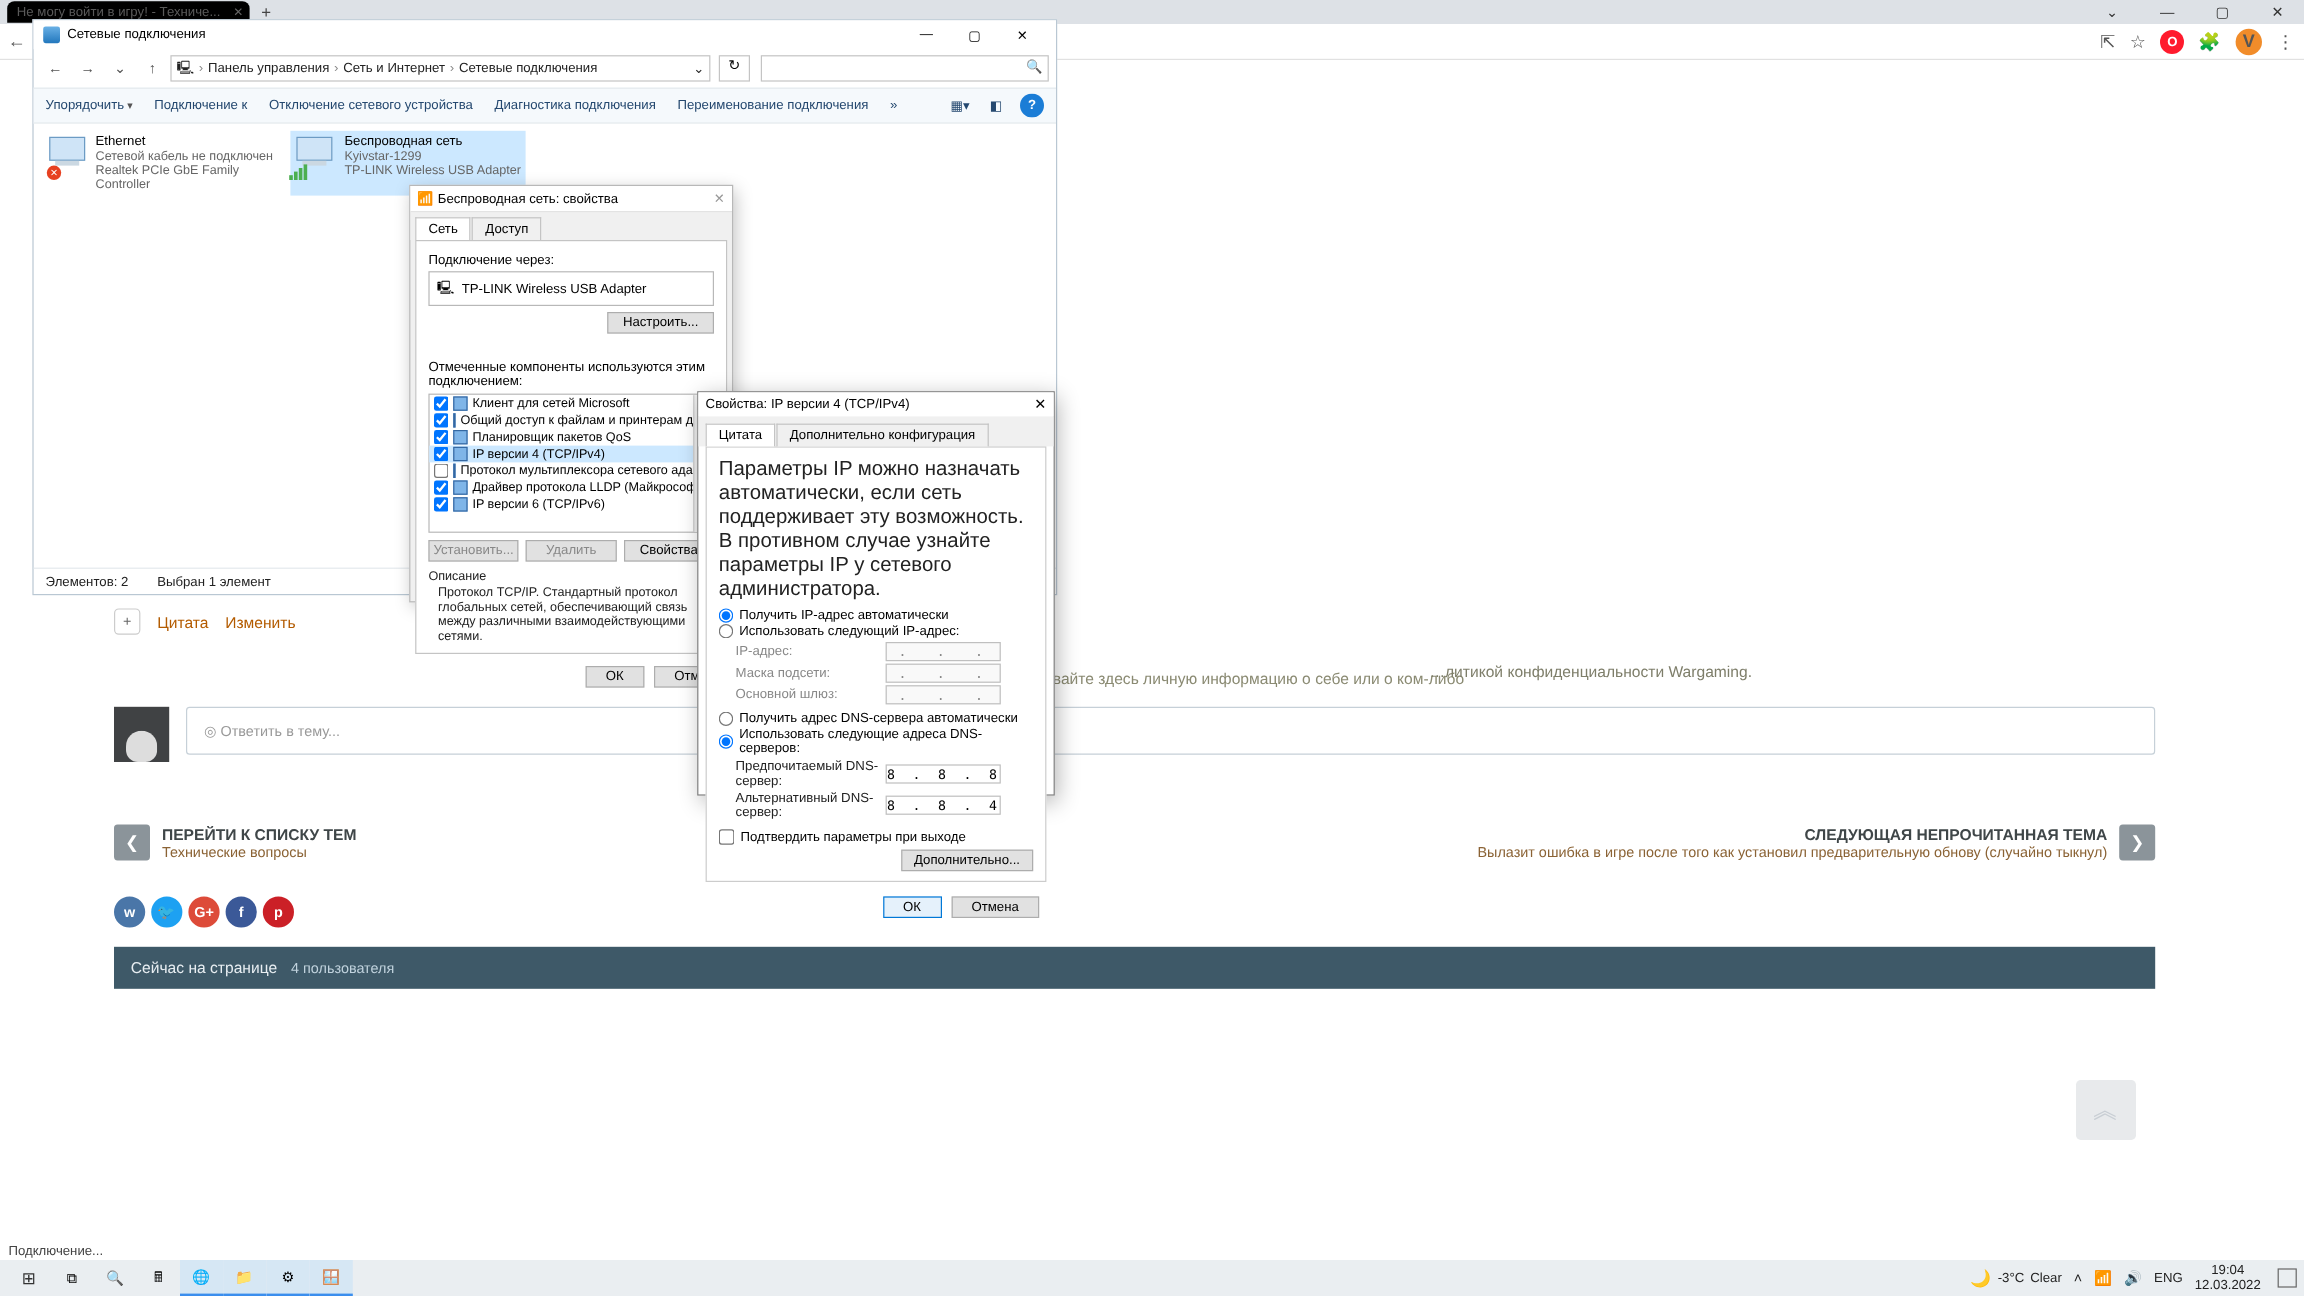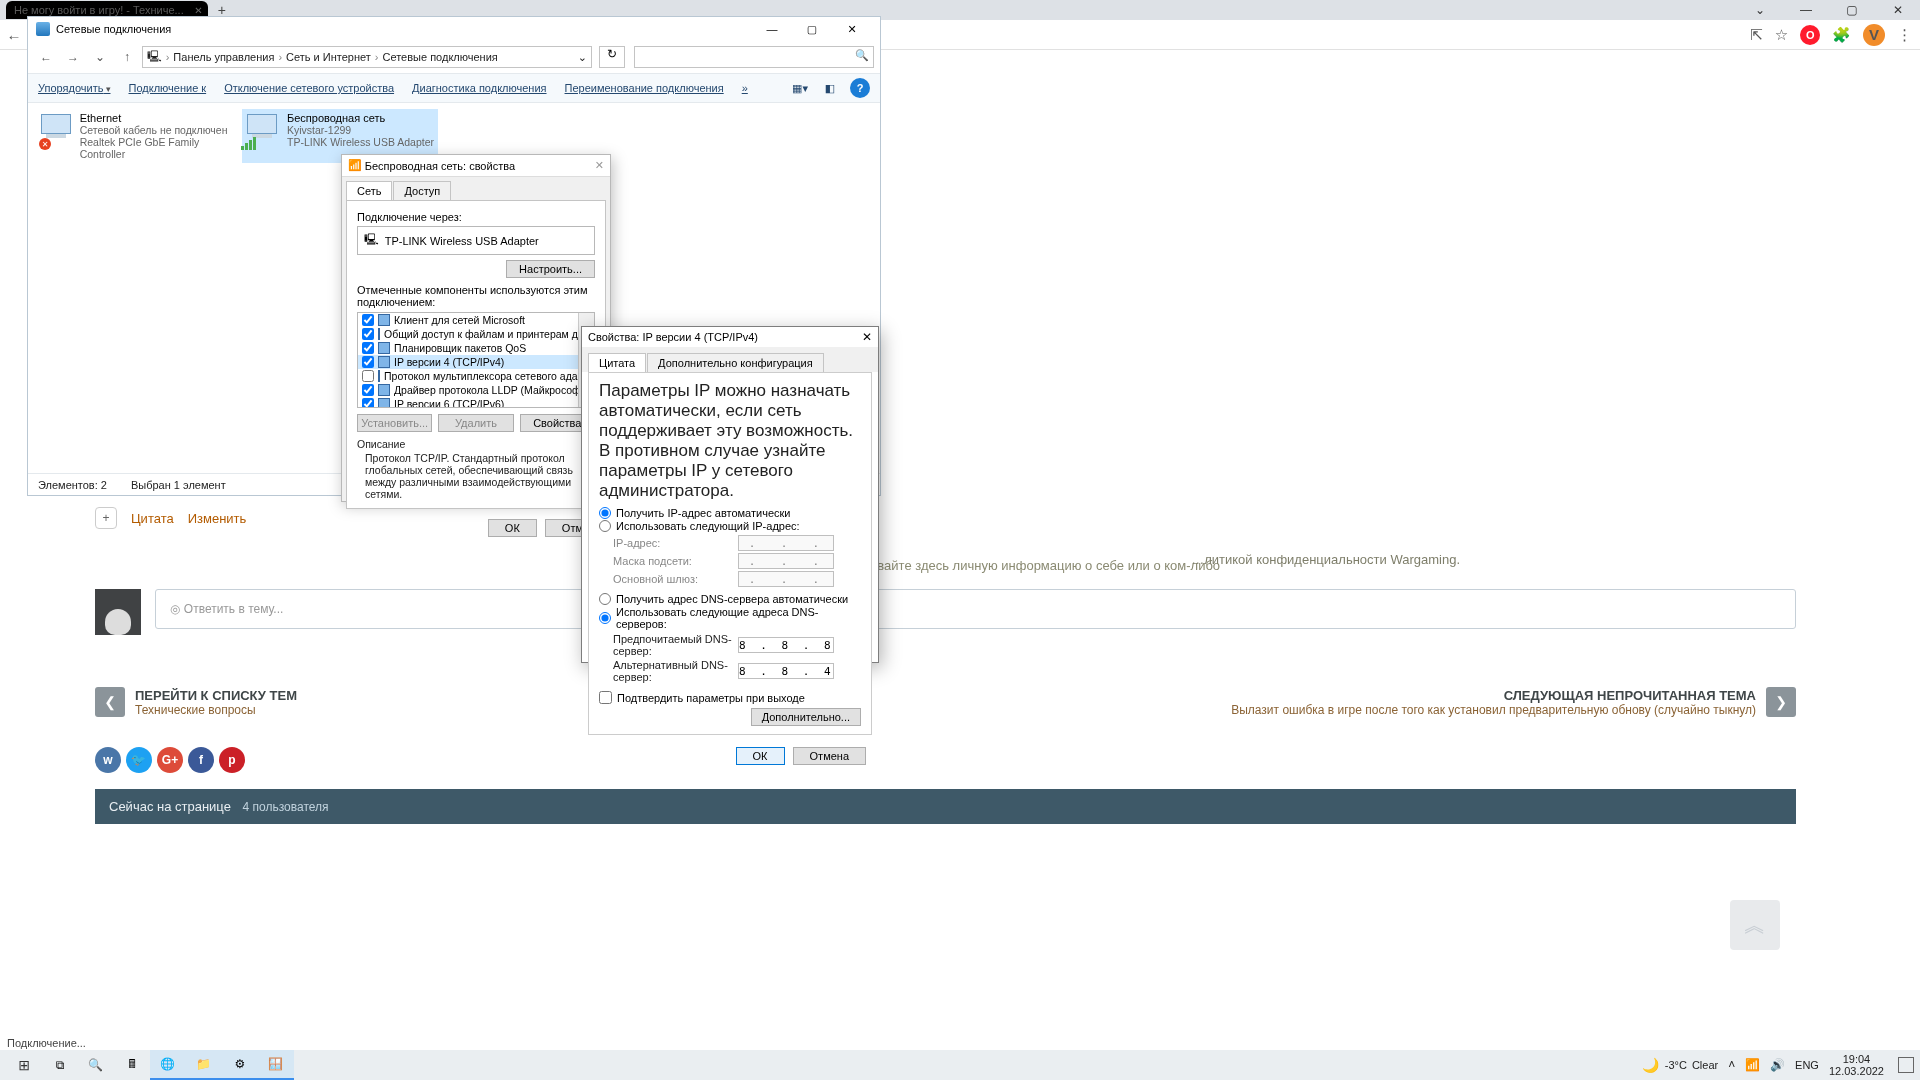--- a/index.html
+++ b/index.html
@@ -67,21 +67,21 @@
 
 .explorer-addr { height:32px; display:flex; align-items:center; padding:0 6px; gap:3px; }
 .addr-btn { width:24px; text-align:center; font-size:12px; color:#555; }
 .addr-field { flex:1; border:1px solid #c4c4c4; height:22px; display:flex; align-items:center; padding:0 4px; font-size:11px; color:#222; }
 .addr-field .sep { margin:0 4px; color:#888; }
 .addr-refresh { width:26px; border:1px solid #c4c4c4; height:22px; text-align:center; margin-left:4px; }
 .addr-search { width:240px; border:1px solid #c4c4c4; height:22px; margin-left:6px; position:relative; }
 .addr-search::after { content:'🔍'; position:absolute; right:4px; top:2px; font-size:11px; }
 
 .explorer-toolbar { height:30px; border-top:1px solid #e4e9ed; border-bottom:1px solid #e4e9ed; background:#f5f9fc; display:flex; align-items:center; padding:0 10px; font-size:11px; color:#24486f; }
-.explorer-toolbar .item { margin-right:18px;text-decoration:underline; }
+.explorer-toolbar .item { margin-right:18px; }
 .explorer-toolbar .item.drop::after { content:' ▾'; font-size:9px; color:#555; }
 .explorer-toolbar .right { margin-left:auto; display:flex; gap:10px; align-items:center; }
 .tb-view1, .tb-view2, .tb-help { width:20px; height:20px; display:flex; align-items:center; justify-content:center; border:1px solid transparent; }
 .tb-help { background:#1b7dd6; color:#fff; border-radius:50%; font-weight:bold; font-size:11px; }
 
 .explorer-body { padding:6px 10px; display:flex; gap:8px; }
 .net-item { display:flex; gap:8px; padding:3px; width:196px; }
 .net-item.sel { background:#cce8ff; }
 .net-icon { width:34px; height:36px; position:relative; }
 .net-icon .mon { width:30px; height:20px; background:#cfe4f7; border:1px solid #6c9bc4; margin:2px auto 0; }
@@ -100,21 +100,21 @@
 .props-a-title { height:22px; background:#fff; display:flex; align-items:center; padding:0 6px; font-size:11px; border-bottom:1px solid #ddd; }
 .props-a-title .closex { margin-left:auto; color:#999; }
 .props-tabs { display:flex; font-size:11px; background:#f0f0f0; padding-top:4px; padding-left:4px; }
 .props-tab { padding:3px 10px; background:#fff; border:1px solid #c4c4c4; border-bottom:none; margin-right:1px; }
 .props-tab.inactive { background:#f0f0f0; }
 .props-body { background:#fff; margin:0 4px 4px; border:1px solid #c4c4c4; padding:8px 10px; font-size:11px; flex:1; }
 .lbl-sm { font-size:11px; margin:2px 0; }
 .adapter-box { border:1px solid #b8b8b8; padding:4px 6px; display:flex; align-items:center; gap:6px; margin-top:3px; }
 .cfg-btn { margin-left:auto; margin-top:5px; padding:2px 12px; font-size:11px; background:#e1e1e1; border:1px solid #adadad; display:inline-block; float:right; }
 .clear { clear:both; }
-.comp-list { border:1px solid #b8b8b8; height:96px; overflow:auto; margin-top:4px; position:relative; }
+.comp-list { border:1px solid #b8b8b8; height:116px; overflow:auto; margin-top:4px; position:relative; }
 .comp-row { display:flex; align-items:center; gap:4px; padding:1px 4px; font-size:10.5px; white-space:nowrap; }
 .comp-row input { width:12px; height:12px; }
 .comp-row .mini-ico { width:12px; height:12px; background:#7fb5e8; border:1px solid #3568a2; }
 .comp-row.sel { background:#cce8ff; }
 .comp-scroll-right { position:absolute; right:0; top:0; bottom:0; width:16px; background:#f0f0f0; border-left:1px solid #ccc; }
 .btn-row3 { display:flex; gap:6px; margin-top:6px; }
 .btn-gr { flex:1; text-align:center; padding:2px 0; font-size:11px; background:#e1e1e1; border:1px solid #adadad; color:#888; }
 .desc-box { margin-top:6px; font-size:10.5px; color:#222; }
 
 .props-a-foot { display:flex; gap:8px; justify-content:flex-end; padding:6px 10px; }
@@ -338,21 +338,21 @@
     <div class="props-tab inactive">Доступ</div>
   </div>
   <div class="props-body">
     <div class="lbl-sm">Подключение через:</div>
     <div class="adapter-box">
       <span>🖳</span>
       <span>TP-LINK Wireless USB Adapter</span>
     </div>
     <div class="cfg-btn">Настроить...</div>
     <div class="clear"></div>
-    <div class="lbl-sm" style="margin-top:6px">Отмеченные компоненты используются этим подключением:</div>
+    <div class="lbl-sm" style="margin-top:22px">Отмеченные компоненты используются этим подключением:</div>
     <div class="comp-list">
       <div class="comp-row">
           <input type="checkbox" checked="" style="">
           <span class="mini-ico"></span>
           <span>Клиент для сетей Microsoft</span>
         </div>
       <div class="comp-row">
           <input type="checkbox" checked="" style="">
           <span class="mini-ico"></span>
           <span>Общий доступ к файлам и принтерам для сетей Mi</span>

